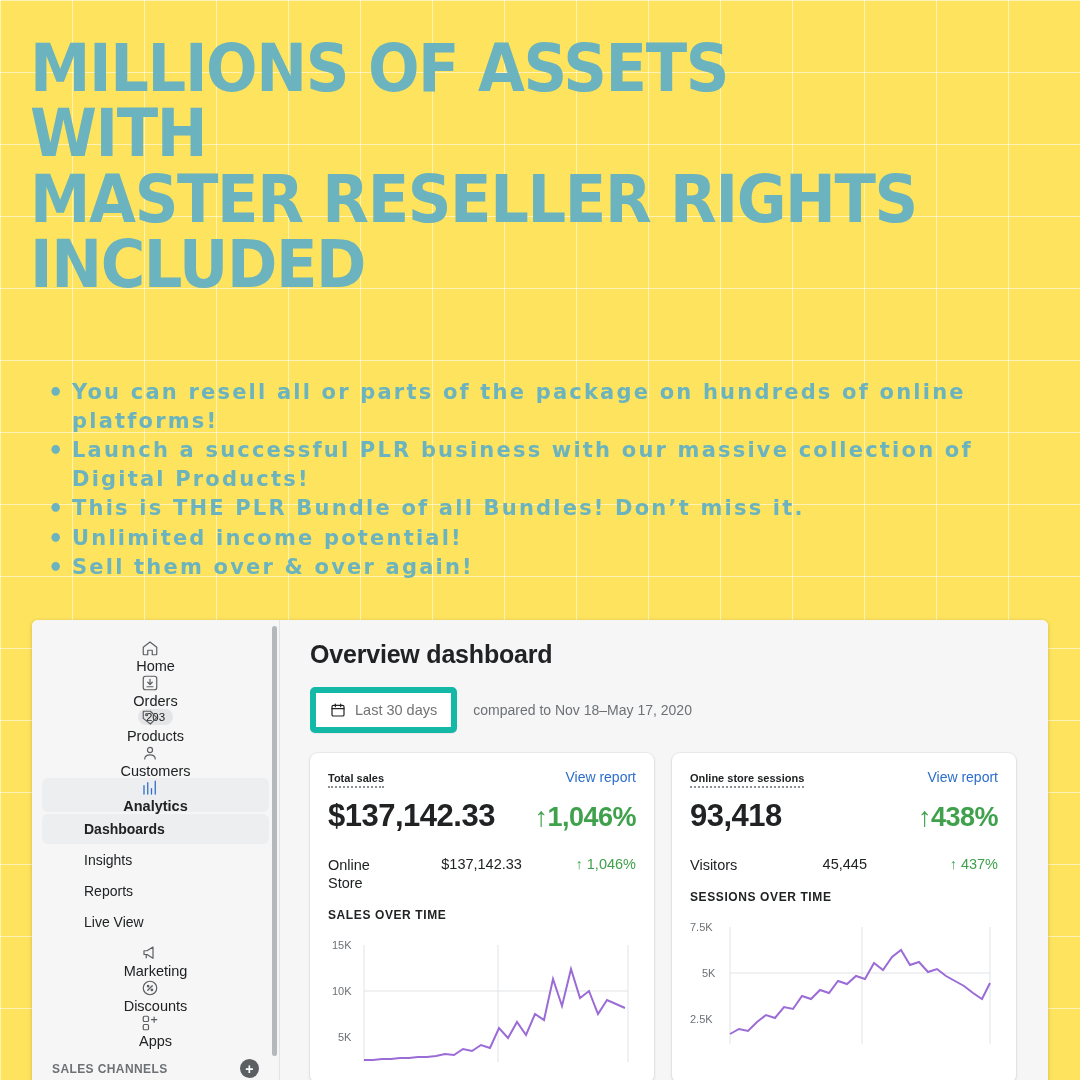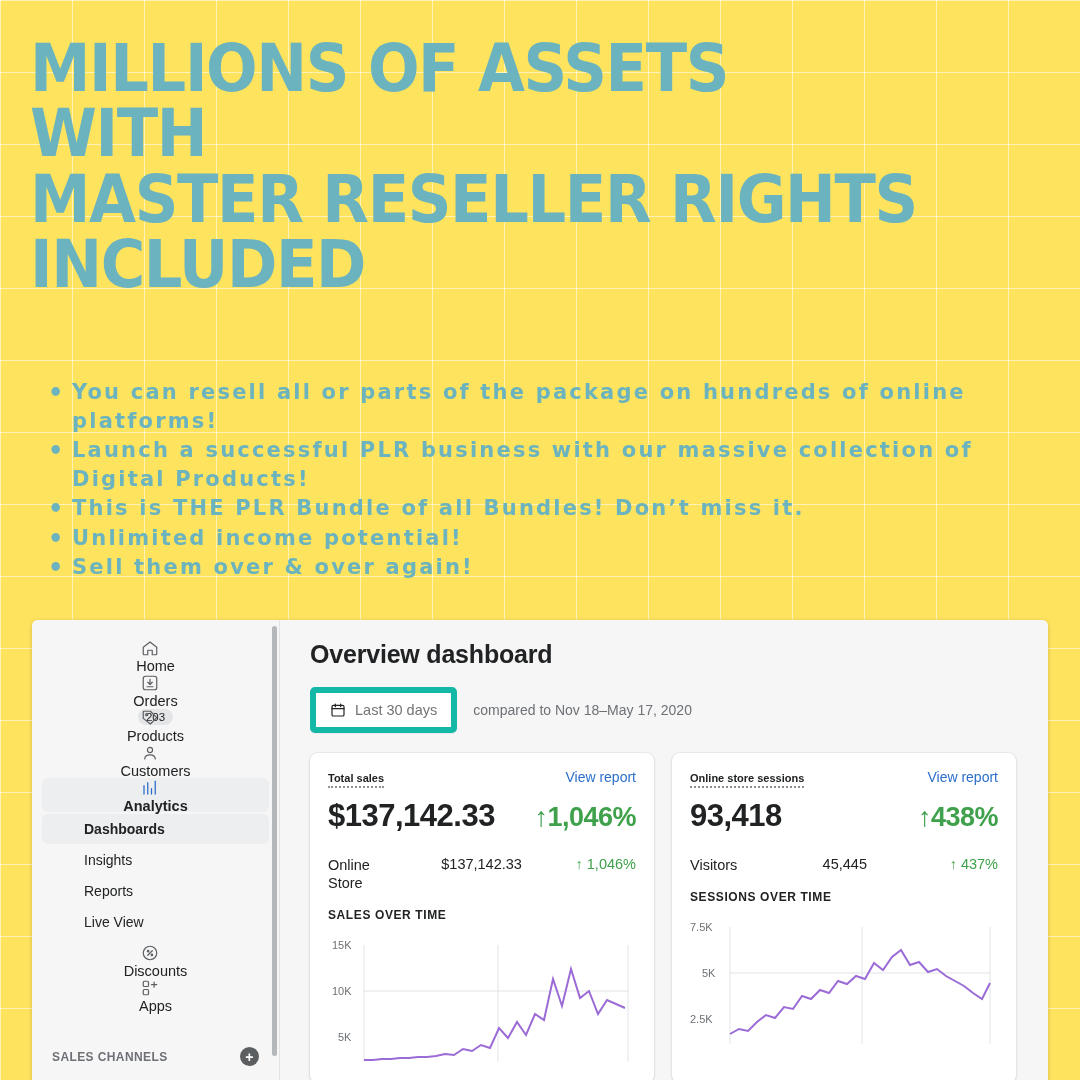--- a/index.html
+++ b/index.html
@@ -114,21 +114,21 @@
     display: flex; align-items: center;
     margin: 0 10px 1px 10px;
     padding: 0 8px 0 42px;
     border-radius: 6px;
     font-size: 14px;
     color: #202223;
   }
   .sub-item.active { background: #edeeef; font-weight: 600; }
   .channels {
     position: absolute;
-    left: 0; right: 0; bottom: 24px;
+    left: 0; right: 0; bottom: 12px;
     padding: 0 20px;
     display: flex; align-items: center; justify-content: space-between;
     color: #6d7175;
     font-size: 12px;
     font-weight: 600;
     letter-spacing: 0.4px;
   }
   .plus-circle {
     width: 19px; height: 19px; border-radius: 50%;
     background: #5c5f62; color: #fff;
@@ -325,20 +325,29 @@
         <span>Insights</span>
       </div>
       <div class="sub-item">
         <span>Reports</span>
       </div>
       <div class="sub-item">
         <span>Live View</span>
       </div>
     </div>
 
+    <div class="nav-item">
+      <span class="ico">
+        <svg width="18" height="18" viewBox="0 0 24 24" fill="none" stroke="#5c5f62" stroke-width="1.6" stroke-linejoin="round">
+            <path d="M4 9v5h4l8 5V4L8 9z"></path>
+            <path d="M7 14v5"></path>
+          </svg>
+      </span>
+      <span class="label">Marketing</span>
+    </div>
 
     <div class="nav-item">
       <span class="ico">
         <svg width="18" height="18" viewBox="0 0 24 24" fill="none" stroke="#5c5f62" stroke-width="1.6" stroke-linecap="round">
             <circle cx="12" cy="12" r="9"></circle>
             <path d="M9 15l6-6"></path>
             <circle cx="9.5" cy="9.5" r="1"></circle>
             <circle cx="14.5" cy="14.5" r="1"></circle>
           </svg>
       </span>

